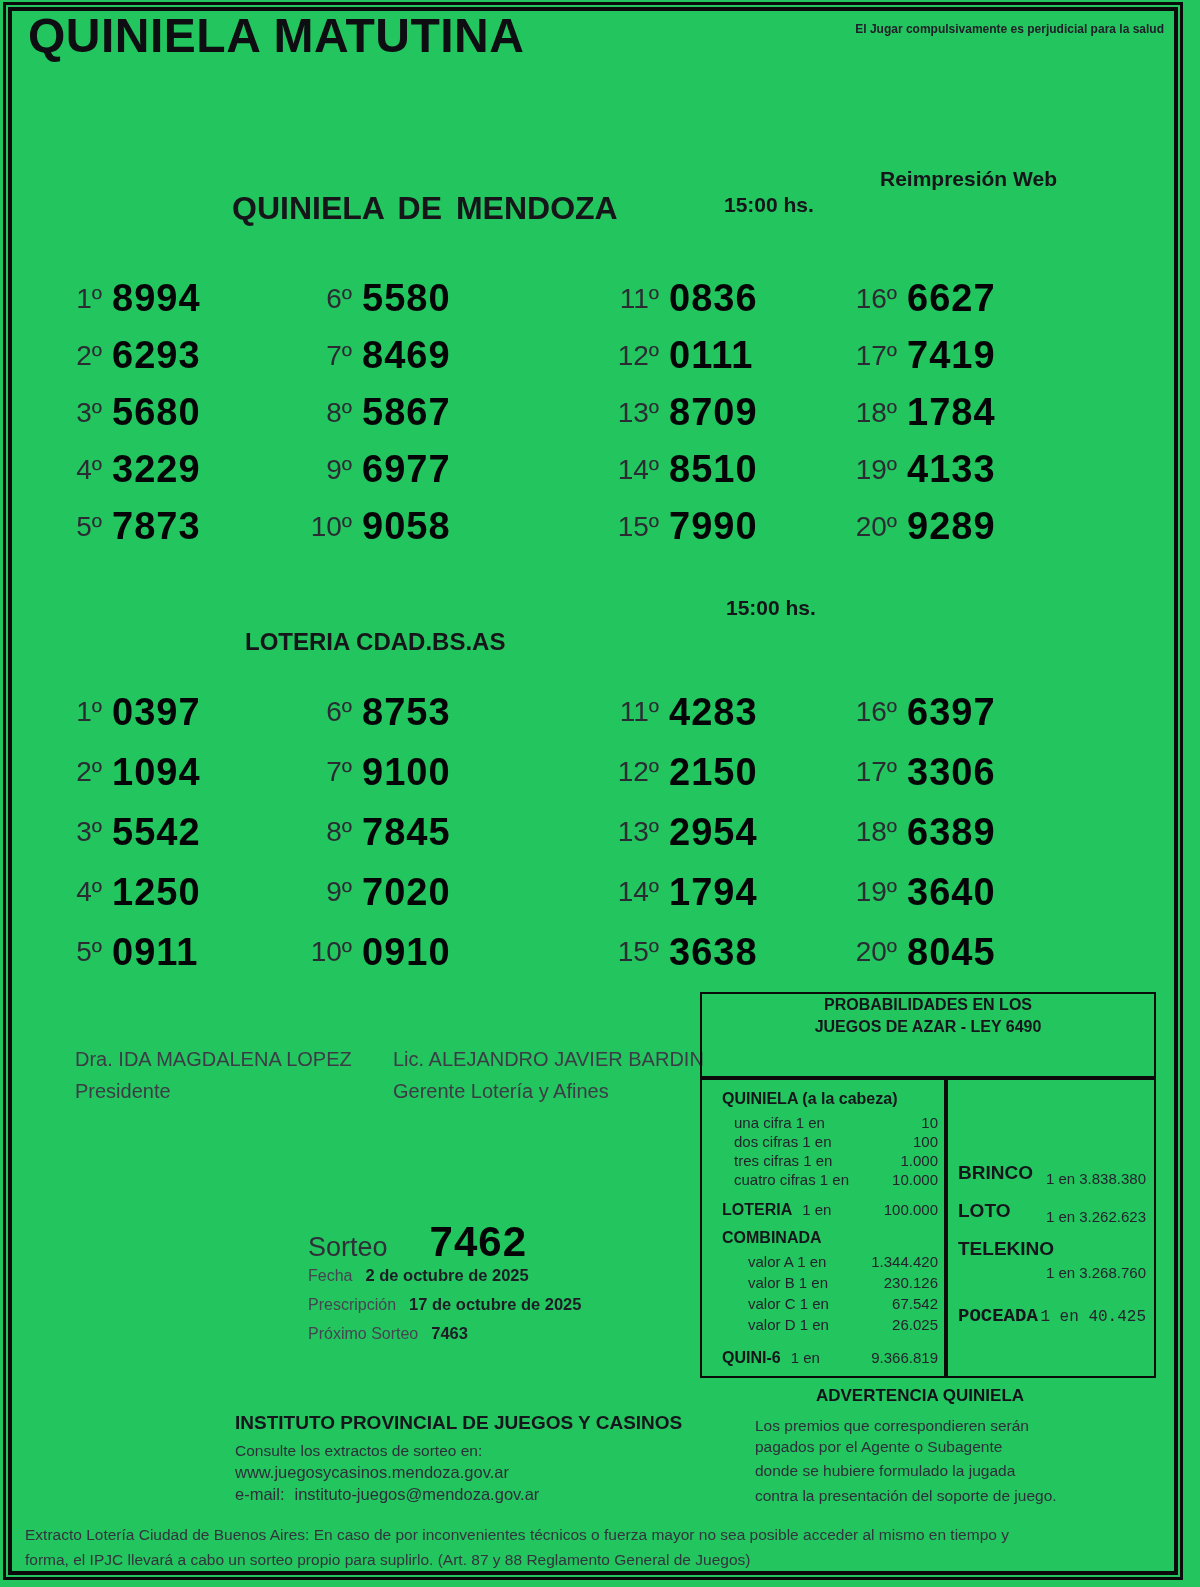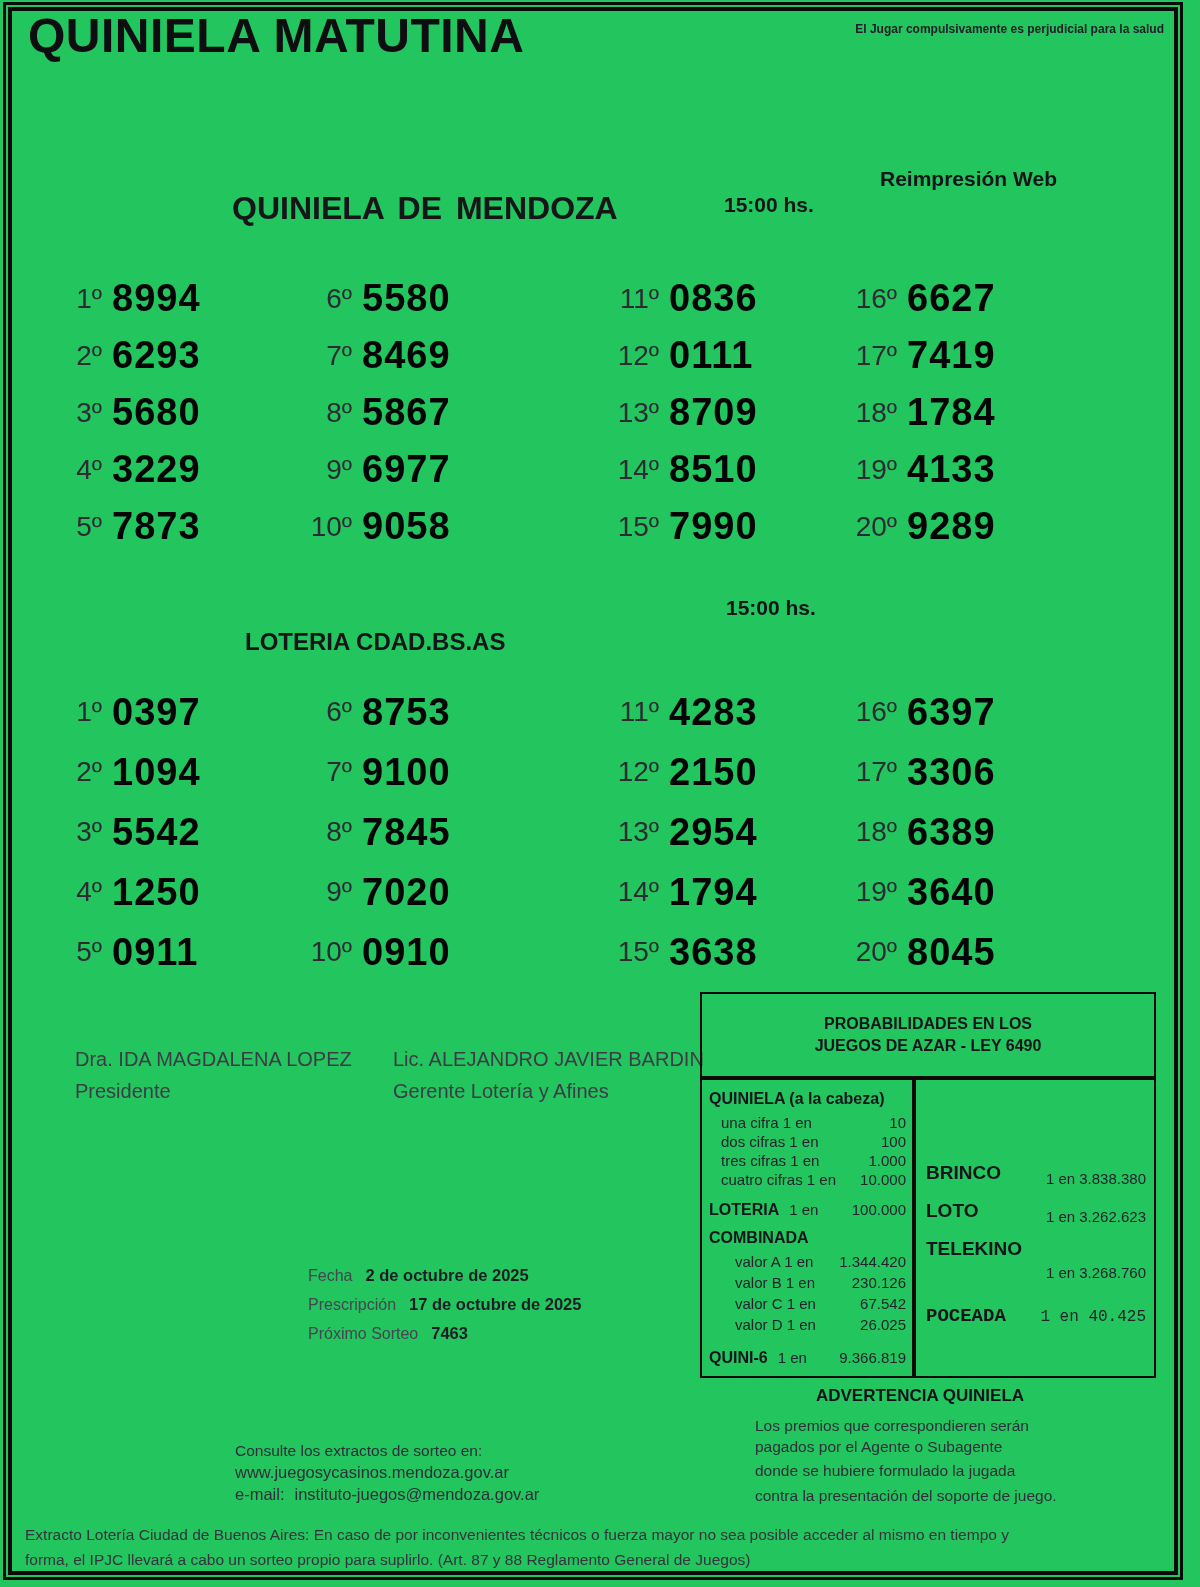--- a/index.html
+++ b/index.html
@@ -32,23 +32,23 @@
   .ord{display:inline-block;width:52px;text-align:right;font-size:28px;color:#2b2b33;}
   .num{margin-left:10px;font-size:38px;font-weight:700;letter-spacing:1px;color:#050507;}
 
   .official{position:absolute;font-size:20px;color:#3c3c46;}
   .off-l-name{left:75px;top:1048px;}
   .off-l-role{left:75px;top:1080px;}
   .off-r-name{left:393px;top:1048px;}
   .off-r-role{left:393px;top:1080px;}
 
   .prob-box{position:absolute;left:700px;top:992px;width:456px;height:386px;border:2px solid #0a0a0a;box-sizing:border-box;display:flex;flex-direction:column;}
-  .prob-header{border-bottom:4px solid #0a0a0a;height:82px;display:flex;flex-direction:column;justify-content:center;align-items:center;font-size:16px;font-weight:700;color:#15151c;line-height:22px;}
+  .prob-header{border-bottom:4px solid #0a0a0a;height:82px;display:flex;flex-direction:column;align-items:center;font-size:16px;font-weight:700;color:#15151c;line-height:22px;}
   .prob-body{flex:1;display:flex;min-height:0;}
-  .prob-left{width:214px;border-right:4px solid #0a0a0a;box-sizing:border-box;padding:10px 6px 6px 7px;}
+  .prob-left{width:246px;border-right:4px solid #0a0a0a;box-sizing:border-box;padding:10px 6px 6px 20px;}
   .prob-right{flex:1;padding:0 8px 0 10px;}
   .prob-subhead{font-size:16px;font-weight:700;color:#15151c;margin-bottom:5px;}
   .prow{display:flex;font-size:15px;color:#23232d;line-height:19px;}
   .prow .plabel{padding-left:12px;}
   .prow.valor{line-height:21px;}
   .prow.valor .plabel{padding-left:26px;}
   .prow .pval{margin-left:auto;text-align:right;}
   .prow.namerow{line-height:22px;align-items:baseline;}
   .prow .pname{font-size:16px;font-weight:700;color:#15151c;margin-right:10px;}
   .prow.loteria{margin:10px 0 8px 0;}
@@ -343,33 +343,38 @@
           </div>
         <div class="tele-odds">1 en 3.268.760</div>
         <div class="game game-poceada">
             <span class="gname">POCEADA</span>
             <span class="godds">1 en 40.425</span>
           </div>
       </div>
     </div>
   </div>
 
+  <div class="draw-row sorteo-row">
+    <span class="sorteo-label">Sorteo</span>
+    <span class="sorteo-num">7462</span>
+  </div>
   <div class="draw-row draw-small fecha-row">
     <span>Fecha</span>
     <span class="dval">2 de octubre de 2025</span>
   </div>
   <div class="draw-row draw-small presc-row">
     <span>Prescripción</span>
     <span class="dval">17 de octubre de 2025</span>
   </div>
   <div class="draw-row draw-small prox-row">
     <span>Próximo Sorteo</span>
     <span class="dval">7463</span>
   </div>
 
+  <div class="inst-name">INSTITUTO PROVINCIAL DE JUEGOS Y CASINOS</div>
   <div class="inst-line1">Consulte los extractos de sorteo en:</div>
   <div class="inst-web">www.juegosycasinos.mendoza.gov.ar</div>
   <div class="inst-mail">
     <span>e-mail:</span><span class="mail-val">instituto-juegos@mendoza.gov.ar</span>
   </div>
 
   <div class="adv-box">
     <div class="adv-title">ADVERTENCIA QUINIELA</div>
     <div class="adv-line">Los premios que correspondieren serán</div>
     <div class="adv-line">pagados por el Agente o Subagente</div>

